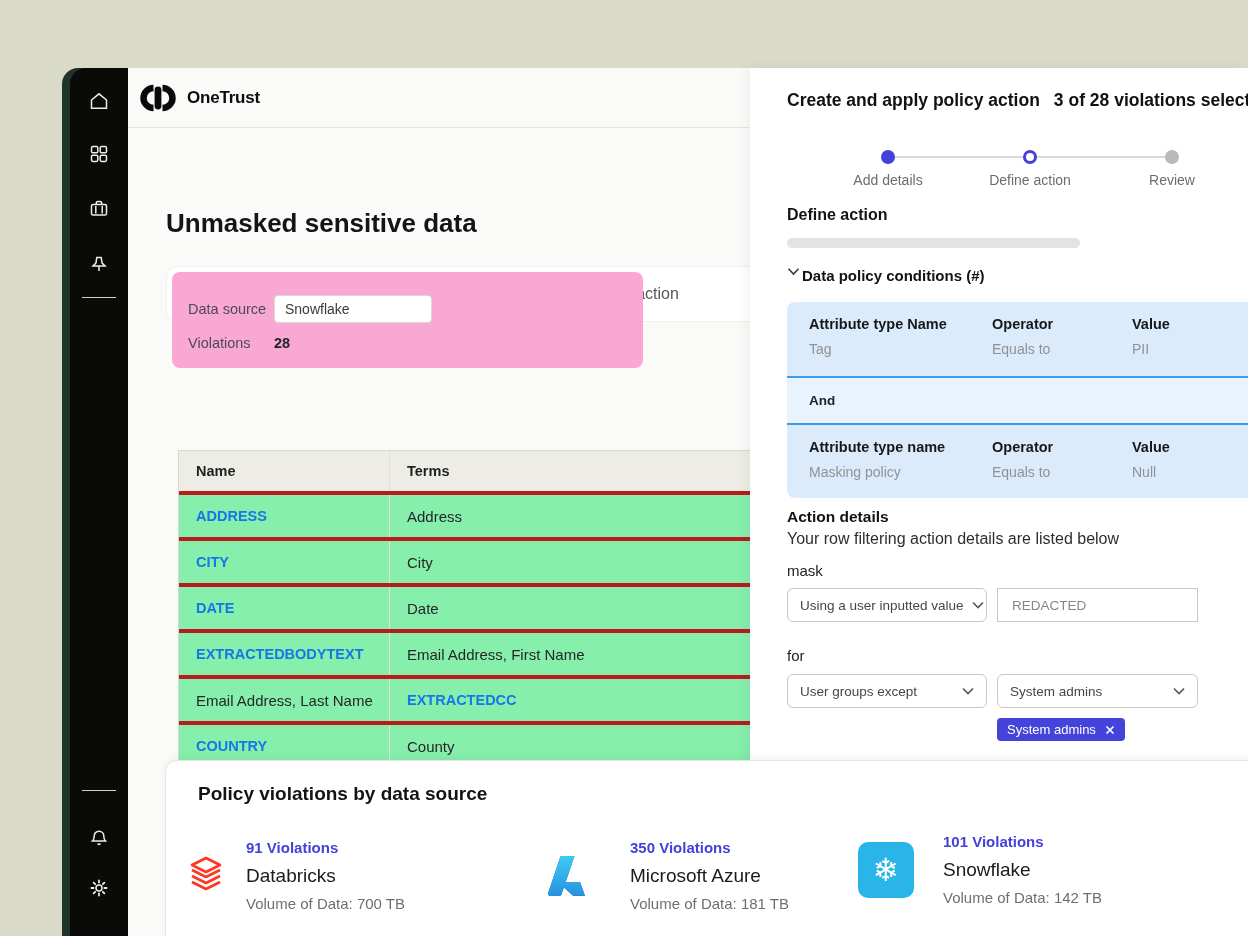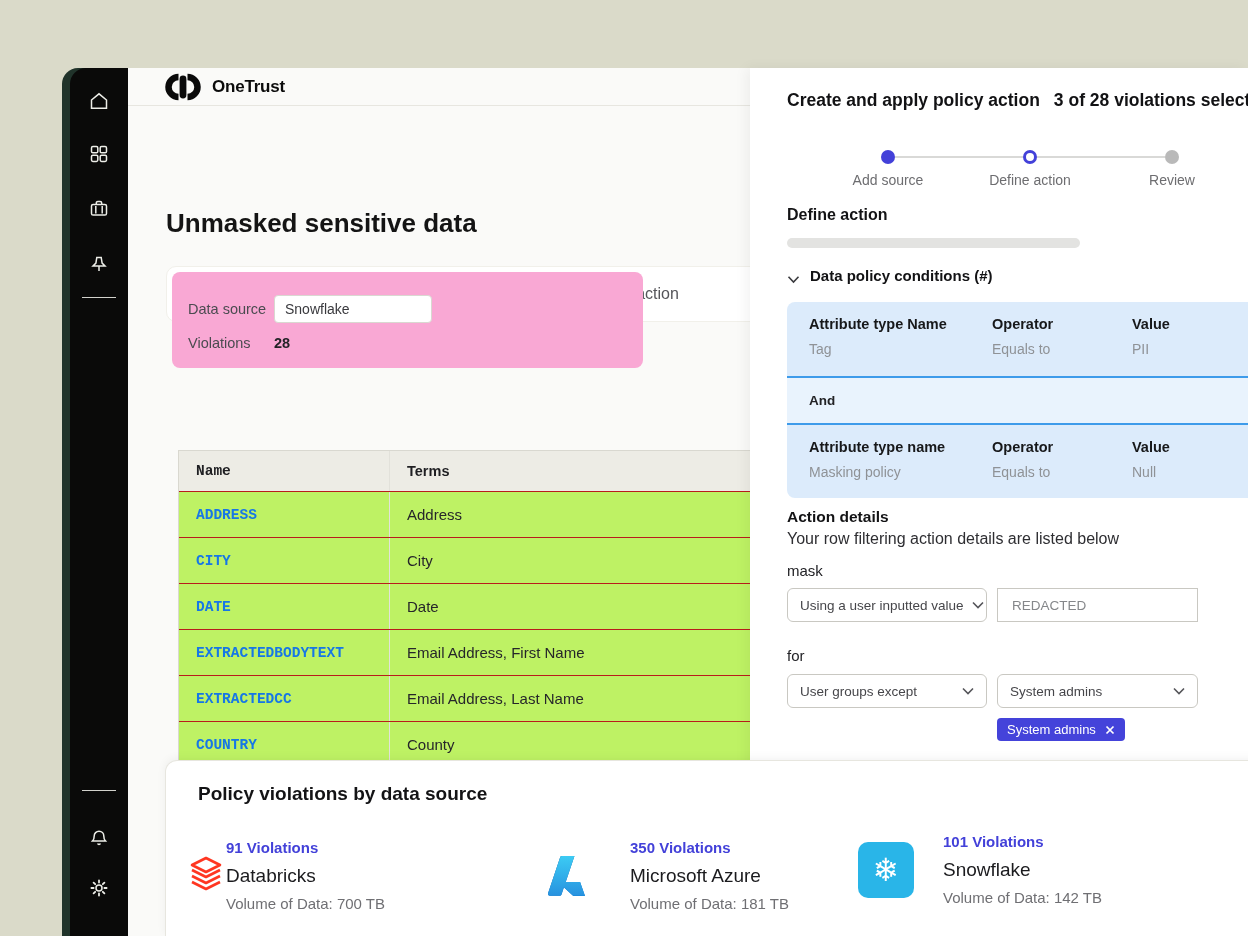--- a/index.html
+++ b/index.html
@@ -13,58 +13,58 @@
   .sidebar { position:absolute; left:70px; top:68px; width:58px; height:868px;
      background:#0a0a09; border-top-left-radius:16px; z-index:4; }
   .side-item { position:absolute; left:50%; transform:translateX(-50%); width:36px; height:36px;
      display:flex; align-items:center; justify-content:center; cursor:pointer; }
   .side-item svg { stroke:#edeee8; fill:none; stroke-width:1.5; }
   .side-divider { position:absolute; left:12px; width:34px; height:1px; background:#e8e8e2; opacity:.9; }
 
   
   .main-panel { position:absolute; left:128px; top:68px; width:622px; height:868px;
      background:#fafaf8; overflow:hidden; z-index:1; }
-  .topbar { position:absolute; left:0; top:0; width:100%; height:38px; border-bottom:1px solid #e7e6e0;
-     display:flex; align-items:center; padding-left:36px; gap:10px; }
+  .topbar { position:absolute; left:0; top:0; width:100%; height:60px; border-bottom:1px solid #e7e6e0;
+     display:flex; align-items:center; padding-left:11px; gap:10px; }
   .brand-text { font-size:17px; font-weight:700; color:#0c0c0c; letter-spacing:-.2px; }
   .page-title { position:absolute; left:38px; top:140px; font-size:26px; font-weight:700; color:#141414; }
   .banner { position:absolute; left:38px; top:198px; width:700px; height:56px; background:#fff;
      border:1px solid #f1f0ea; border-radius:10px; display:flex; align-items:center; padding:0 12px; }
   .banner span { font-size:16px; color:#55555a; white-space:nowrap; }
   .summary-box { position:absolute; left:44px; top:204px; width:471px; height:96px; background:#f9a8d4; border-radius:8px; }
   .summary-label { position:absolute; left:16px; font-size:14.5px; color:#4b4b50; }
   .ds-input { position:absolute; left:102px; top:23px; width:158px; height:28px; background:#fff;
      border:1px solid #d9d8d1; border-radius:4px; font-family:"Liberation Sans",sans-serif;
      font-size:14px; color:#3a3a3e; padding:0 10px; }
   .viol-count { position:absolute; left:102px; top:63px; font-size:14.5px; font-weight:700; color:#232327; }
   .table-heading { position:absolute; left:50px; top:406px; font-size:17px; font-weight:700; color:#151515; }
   .v-table { position:absolute; left:50px; top:382px; width:700px; border:1px solid #d9d8d0; }
   .v-head, .v-row { display:grid; grid-template-columns:210px 1fr; }
   .v-head { height:40px; background:#edece5; }
   .v-head .cell { font-weight:700; font-size:14.5px; color:#1f1f22; }
   .cell { display:flex; align-items:center; padding-left:17px; border-left:1px solid #e2e1da; }
-  .cell:first-child { border-left:none;font-family:Liberation Mono, monospace; }
-  .v-row { height:46px; background:#bef264; border-top:1px solid #b91c1c; }
+  .cell:first-child { border-left:none; }
+  .v-row { height:46px; background:#86efac; border-top:4px solid #b91c1c; }
   .v-row .name { font-size:14.5px; font-weight:700; color:#1677e6; cursor:pointer; }
   .v-row .term { font-size:15px; color:#26262a; }
 
   
   .right-panel { position:absolute; left:750px; top:68px; width:498px; height:868px; background:#ffffff;
      z-index:2; box-shadow:-4px 0 12px rgba(0,0,0,.05); overflow:hidden; }
   .rp-title { position:absolute; left:37px; top:22px; font-size:17.5px; font-weight:700; color:#121214; white-space:nowrap; }
   .rp-title .sel { margin-left:14px; }
   .step-line { position:absolute; top:88px; height:2px; background:#d9d9d7; }
   .dot { position:absolute; top:82px; width:14px; height:14px; border-radius:50%; cursor:pointer; }
   .dot.done { background:#4341d9; }
   .dot.current { background:#fff; border:3.5px solid #4341d9; }
   .dot.todo { background:#b9b9b9; }
   .step-label { position:absolute; top:104px; width:140px; text-align:center; font-size:14px; color:#6d6d70; }
   .section-heading { position:absolute; left:37px; font-size:16px; font-weight:700; color:#131315; }
   .progress { position:absolute; left:37px; top:170px; width:293px; height:10px; border-radius:6px; background:#e3e3e1; }
-  .cond-header { position:absolute; left:37px; top:199px; display:flex; align-items:flex-end; gap:10px; cursor:pointer; }
+  .cond-header { position:absolute; left:37px; top:199px; display:flex; align-items:flex-start; gap:2px; cursor:pointer; }
   .cond-header .txt { font-size:15px; font-weight:700; color:#131315; }
   .cond-box { position:absolute; left:37px; top:234px; width:475px; height:196px; border-radius:8px; overflow:hidden; }
   .cond-row { background:#dcebfb; padding:14px 0 0 22px; display:grid; grid-template-columns:183px 140px 1fr; grid-auto-rows:min-content; }
   .cond-row.r1 { height:74px; } .cond-row.r2 { height:73px; }
   .cond-h { font-size:14.5px; font-weight:700; color:#17181a; }
   .cond-v { font-size:14px; color:#8f9296; margin-top:9px; }
   .cond-div { height:2px; background:#3e9bea; }
   .and-row { height:45px; background:#e9f3fd; display:flex; align-items:center; padding-left:22px;
      font-size:13.5px; font-weight:700; color:#232326; }
   .ad-heading { position:absolute; left:37px; top:440px; font-size:15.5px; font-weight:700; color:#131315; }
@@ -185,41 +185,41 @@
       </div>
       <div class="v-row">
         <div class="cell name">DATE</div>
         <div class="cell term">Date</div>
       </div>
       <div class="v-row">
         <div class="cell name">EXTRACTEDBODYTEXT</div>
         <div class="cell term">Email Address, First Name</div>
       </div>
       <div class="v-row">
+        <div class="cell term">Email Address, Last Name</div>
         <div class="cell name">EXTRACTEDCC</div>
-        <div class="cell term">Email Address, Last Name</div>
       </div>
       <div class="v-row">
         <div class="cell name">COUNTRY</div>
         <div class="cell term">County</div>
       </div>
     </div>
   </div>
 
   <div class="right-panel">
     <div class="rp-title">
       <span>Create and apply policy action</span><span class="sel">3 of 28 violations selected</span>
     </div>
 
     <div class="step-line" style="left:145px;width:128px"></div>
     <div class="step-line" style="left:287px;width:128px"></div>
     <div class="dot done" style="left:131px"></div>
     <div class="dot current" style="left:273px"></div>
     <div class="dot todo" style="left:415px"></div>
-    <div class="step-label" style="left:68px">Add source</div>
+    <div class="step-label" style="left:68px">Add details</div>
     <div class="step-label" style="left:210px">Define action</div>
     <div class="step-label" style="left:352px">Review</div>
 
     <div class="section-heading" style="top:138px">Define action</div>
     <div class="progress"></div>
 
     <div class="cond-header">
       <svg width="13" height="9" viewBox="0 0 13 9" style="stroke:#3a3a3e;fill:none;stroke-width:1.6">
           <path d="M1.5 1.8 L6.5 7 L11.5 1.8"></path>
         </svg>
@@ -286,21 +286,21 @@
 
     <div class="source-item" style="left:20px">
       <div class="source-icon" style="width:40px;height:44px">
         <svg width="40" height="42" viewBox="0 0 40 42" fill="none" stroke="#ff3621" stroke-width="2.6" stroke-linejoin="round">
           <path d="M20 3 L34 10 L20 17 L6 10 Z"></path>
           <path d="M6 15 L20 22 L34 15"></path>
           <path d="M6 21 L20 28 L34 21"></path>
           <path d="M6 27 L20 34 L34 27"></path>
         </svg>
       </div>
-      <div class="source-text" style="">
+      <div class="source-text" style="margin-left:20px">
         <div class="v">91 Violations</div>
         <div class="n">Databricks</div>
         <div class="d">Volume of Data: 700 TB</div>
       </div>
     </div>
 
     <div class="source-item" style="left:380px">
       <div class="source-icon" style="width:46px;height:46px">
         <svg width="46" height="46" viewBox="0 0 96 96">
           <defs>

